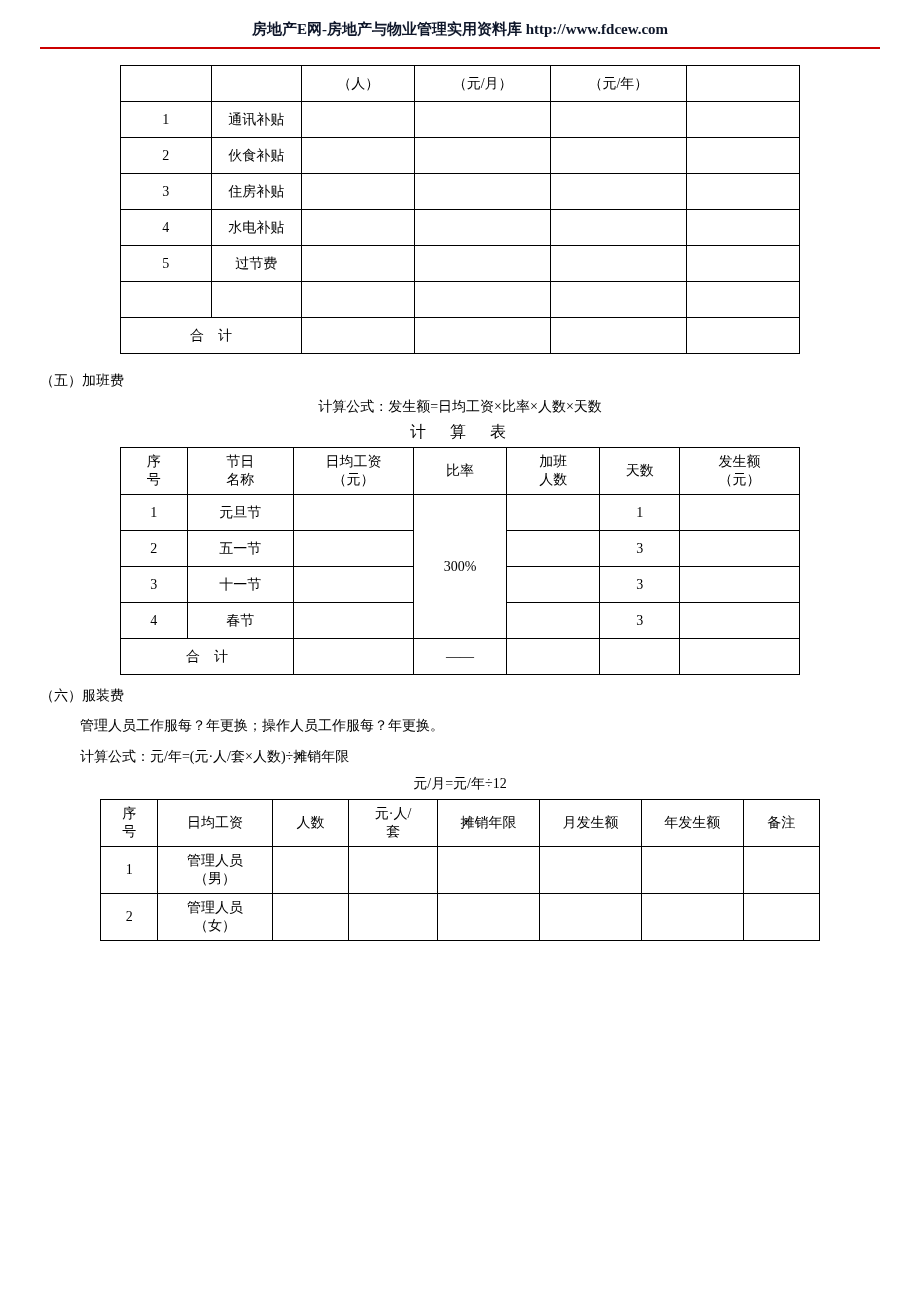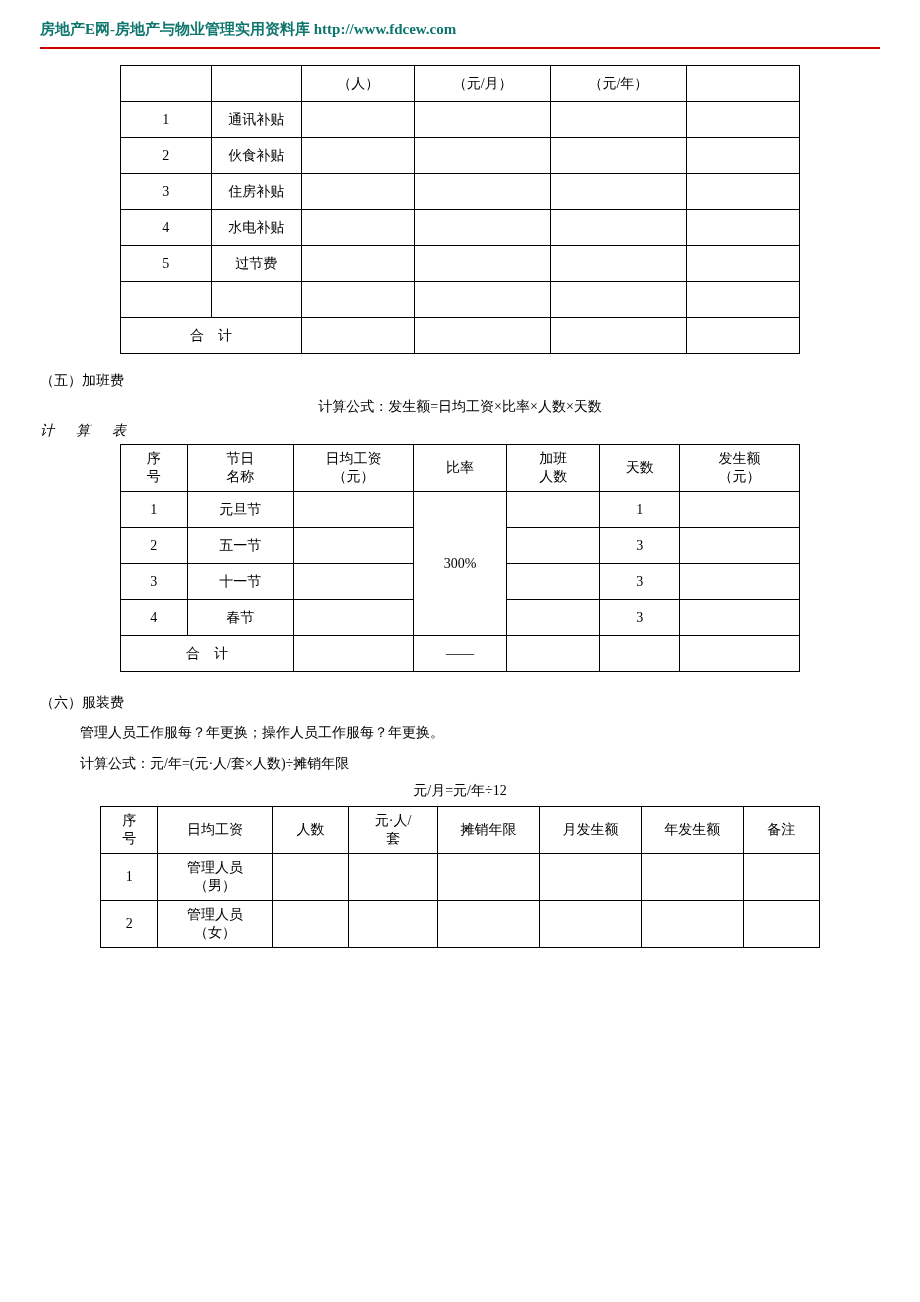--- a/index.html
+++ b/index.html
@@ -9,25 +9,25 @@
     }
     body {
       background: #fff;
       font-family: "SimSun", "宋体", serif;
       font-size: 14px;
       color: #000;
       width: 920px;
       padding: 20px 40px;
     }
     .header-link {
-      text-align: left;
+      text-align: center;
       margin-bottom: 16px;
       font-size: 15px;
       font-weight: bold;
-      color: #0f766e;
+      color: #0f172a;
       border-bottom: 2px solid #cc0000;
       padding-bottom: 8px;
     }
     table {
       border-collapse: collapse;
       margin: 0 auto;
     }
     td, th {
       border: 1px solid #000;
       padding: 5px 8px;
@@ -37,24 +37,24 @@
     .section-title {
       margin: 18px 0 8px 0;
       font-size: 14px;
     }
     .formula-line {
       text-align: center;
       margin: 6px 0;
       font-size: 14px;
     }
     .table-title {
-      font-size: 14px;
+      text-align: center;
+      font-size: 16px;
       margin: 6px 0 4px 0;
       letter-spacing: 4px;
-      font-style: italic;
     }
     .section-paragraph {
       margin: 6px 0 6px 40px;
       font-size: 14px;
       line-height: 1.8;
     }
 
     
     .table-subsidies {
       width: 680px;
@@ -222,21 +222,21 @@
   <td colspan="2">合　计</td>
   <td></td>
   <td>——</td>
   <td></td>
   <td></td>
   <td></td>
 </tr>
     </tbody>
 </table>
 
-<div class="section-title" style="margin-top:22px;">
+<div class="section-title" style="margin-top:12px;">
   <span>（六）服装费</span>
 </div>
 <div class="section-paragraph">
   <span>管理人员工作服每？年更换；操作人员工作服每？年更换。</span>
 </div>
 <div class="section-paragraph">
   <span>计算公式：元/年=(元·人/套×人数)÷摊销年限</span>
 </div>
 <div class="formula-line">
   <span>元/月=元/年÷12</span>

